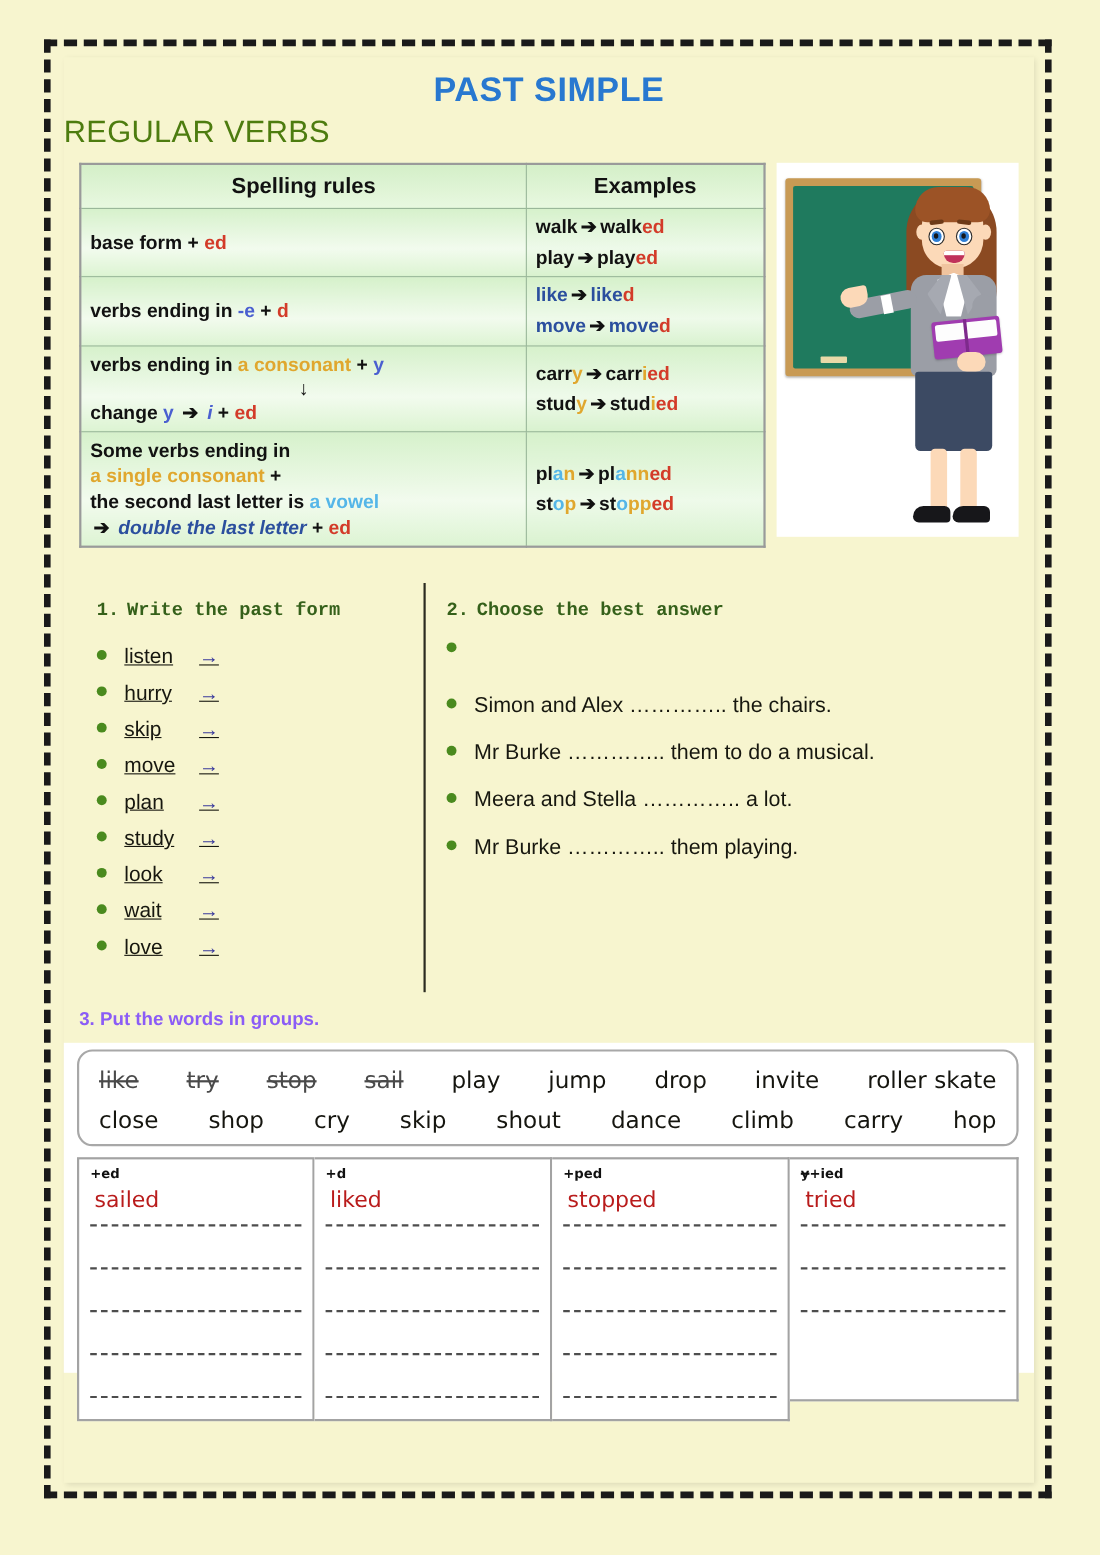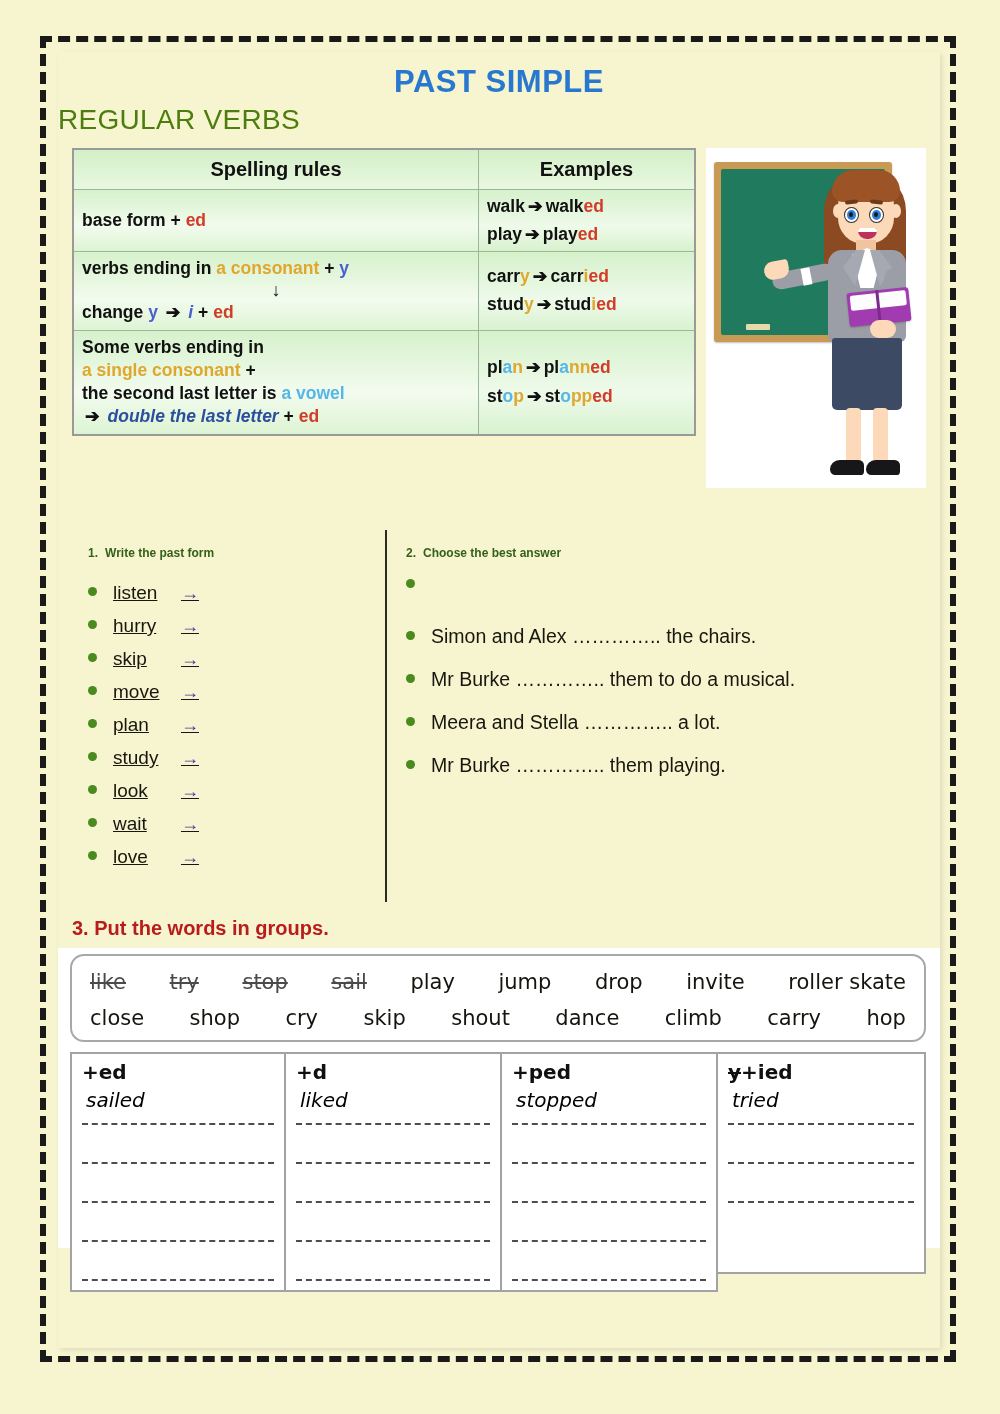--- a/index.html
+++ b/index.html
@@ -122,21 +122,21 @@
   .leg{position:absolute;top:260px;width:15px;height:56px;background:#fcd9b8;border-radius:4px;}
   .leg.l{left:140px;} .leg.r{left:167px;}
   .shoe{position:absolute;top:312px;width:34px;height:15px;background:#17171a;border-radius:16px 9px 6px 9px;}
   .shoe.l{left:124px;} .shoe.r{left:160px;}
 
   
   .divider{
     position:absolute;left:327px;top:478px;width:2px;height:372px;background:#2b2b20;
   }
   .ex-head{
-    font-size:12px;font-weight:bold;color:#35601a;
+    font-size:17px;font-weight:bold;color:#35601a;font-family:Liberation Mono, monospace;
   }
   .ex1{position:absolute;left:30px;top:494px;width:285px;}
   .ex2{position:absolute;left:348px;top:494px;width:520px;}
   .ex-head .num{margin-right:7px;}
   ul.items{list-style:none;margin:0;padding:0;}
   ul.items li{
     display:flex;align-items:baseline;
     font-size:19px;color:#17170f;
   }
   ul.items li .dot{
@@ -145,21 +145,21 @@
     position:relative;top:-3px;
   }
   .ex1 ul.items{margin-top:22px;}
   .ex1 ul.items li{height:33px;text-decoration:underline;}
   .ex1 .word{display:inline-block;min-width:68px;}
   .ex1 .ar{color:#3a3a9c;font-size:18px;}
   .ex2 ul.items{margin-top:22px;}
   .ex2 ul.items li{height:43px;font-size:19.5px;}
 
   
-  .ex3-head{position:absolute;left:14px;top:865px;font-size:20px;font-weight:bold;color:#b91c1c;}
+  .ex3-head{position:absolute;left:14px;top:865px;font-size:17px;font-weight:bold;color:#8b5cf6;}
   .white-panel{
     position:absolute;left:0px;top:896px;width:882px;height:300px;background:#fff;
   }
   .wordbank{
     position:absolute;left:12px;top:902px;width:856px;height:88px;
     background:#fff;border:2px solid #a8a8a8;border-radius:14px;box-sizing:border-box;
     padding:8px 18px 0 18px;
   }
   .wb-row{
     display:flex;justify-content:space-between;align-items:center;
@@ -173,26 +173,26 @@
     position:absolute;left:12px;top:1000px;width:856px;height:240px;
     display:flex;
   }
   .gcol{
     background:#fff;border:2px solid #a3a3a3;box-sizing:border-box;
     padding:6px 10px 0 10px;position:relative;
   }
   .gcol + .gcol{border-left:none;}
   .gcol .ghead{
     font-family:"DejaVu Sans", sans-serif;
-    font-size:20px;font-weight:bold;color:#101010;margin-bottom:2px;
+    font-size:12px;font-weight:bold;color:#101010;margin-bottom:2px;
   }
   .ghead .ystrike{text-decoration:line-through;text-decoration-thickness:2px;}
   .ans{
     font-family:"DejaVu Sans", sans-serif;
-    font-size:20px;color:#000000;font-style:italic;
+    font-size:20px;color:#b91c1c;
     position:relative;top:2px;left:4px;
   }
   .dline{
     border-bottom:2.5px dashed #4d4d4d;height:0;margin:0 0 0 0;
   }
   .lrow{height:39px;position:relative;}
   .lrow .dline{position:absolute;left:0;right:0;bottom:0;}
 </style>
 </head>
 <body>
@@ -219,20 +219,36 @@
       <td>
         <div class="exline">
           <span>walk</span><span class="arw">➔</span><span>walk</span><span class="c-red">ed</span>
         </div>
         <div class="exline">
           <span>play</span><span class="arw">➔</span><span>play</span><span class="c-red">ed</span>
         </div>
       </td>
     </tr>
 
+    <tr>
+      <td>
+        <span>verbs ending in</span>
+        <span class="c-blue">-e</span>
+        <span>+</span>
+        <span class="c-red">d</span>
+      </td>
+      <td>
+        <div class="exline">
+          <span class="c-navy">like</span><span class="arw">➔</span><span class="c-navy">like</span><span class="c-red">d</span>
+        </div>
+        <div class="exline">
+          <span class="c-navy">move</span><span class="arw">➔</span><span class="c-navy">move</span><span class="c-red">d</span>
+        </div>
+      </td>
+    </tr>
 
     <tr>
       <td>
         <div>
           <span>verbs ending in</span>
           <span class="c-orange">a consonant</span>
           <span>+</span>
           <span class="c-blue">y</span>
         </div>
         <span class="downarrow">↓</span>

